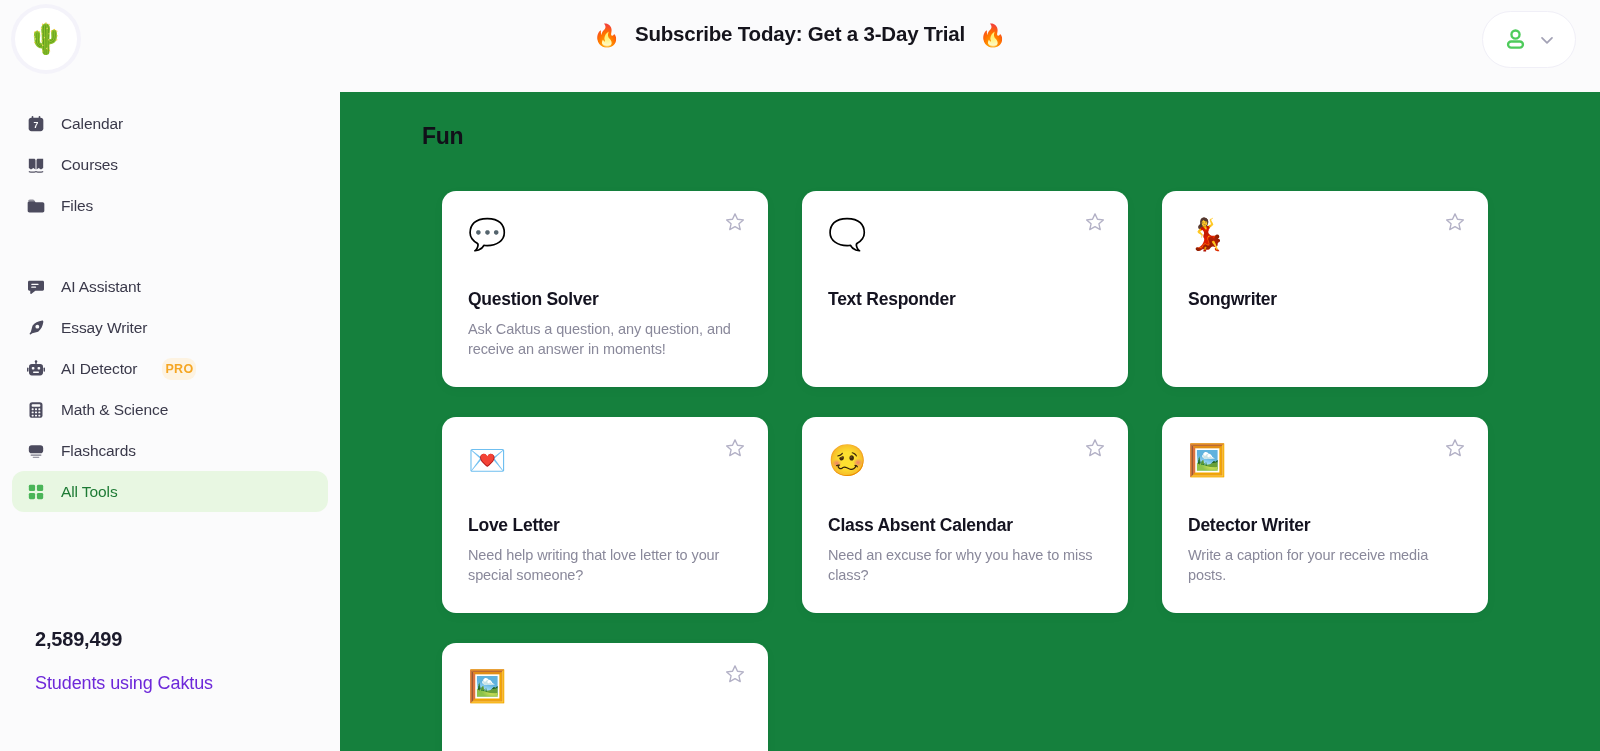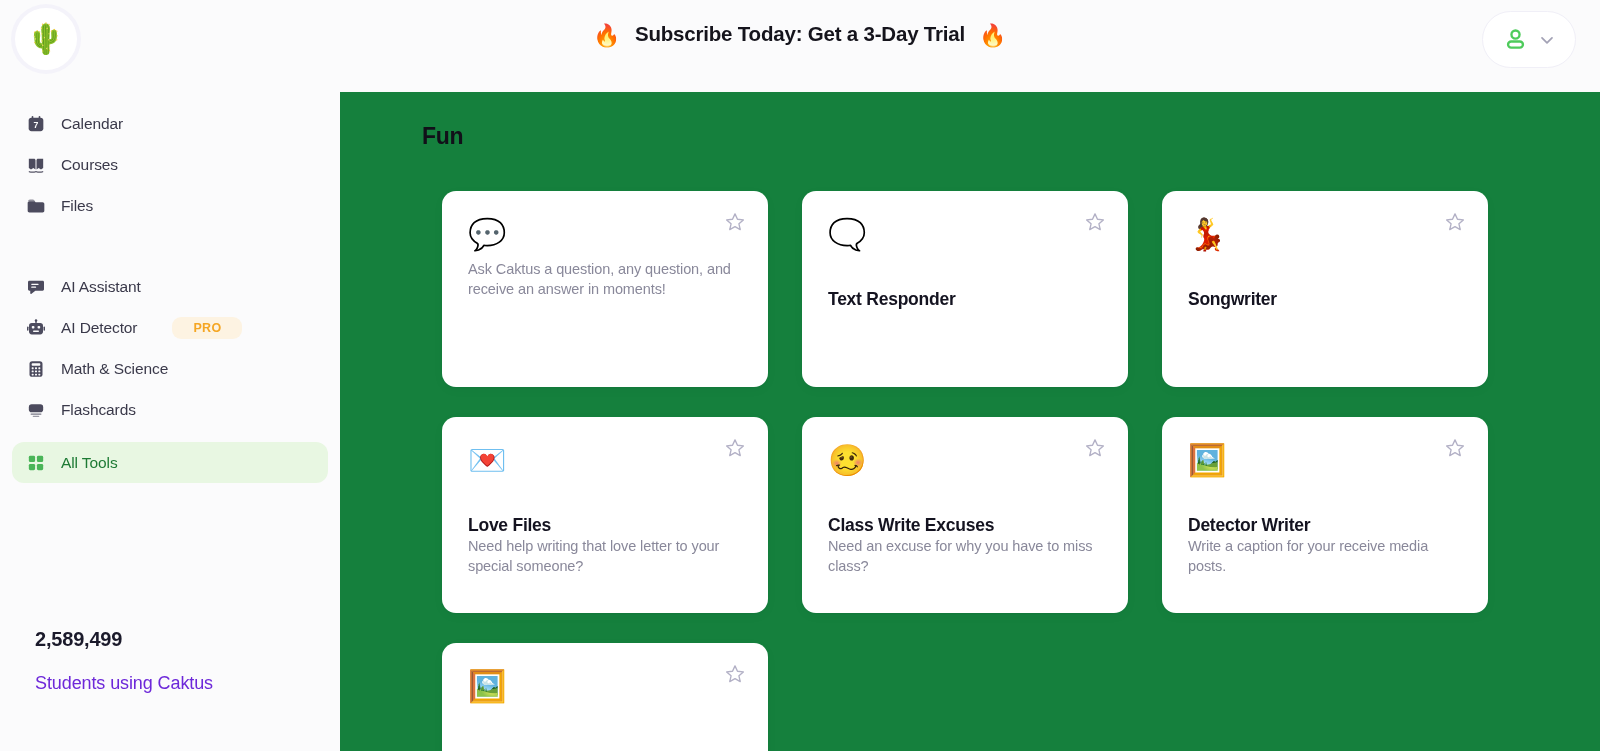--- a/index.html
+++ b/index.html
@@ -117,35 +117,34 @@
   }
   .nav-item .nav-icon {
     width: 21px; height: 21px;
     display: flex; align-items: center; justify-content: center;
     flex: 0 0 21px;
   }
   .nav-item .nav-icon svg { display: block; }
 
   .nav-item.active {
     background: #e8f7e2;
-    margin-top: 12px;
   }
   .nav-item.active .nav-label {
     color: #1d7a34;
     font-weight: 500;
   }
 
   .pro-badge {
-    margin-left: 20px;
+    margin-left: 10px;
     background: #fdf3e2;
     color: #f5a623;
     font-size: 12.5px;
     font-weight: bold;
     letter-spacing: 0.3px;
-    padding: 4px 21px;
+    padding: 4px 3px;
     border-radius: 9px;
   }
 
   .stats {
     position: absolute;
     left: 35px;
     bottom: 57px;
   }
   .stats-number {
     font-size: 20px;
@@ -224,20 +223,21 @@
 
   .card-title {
     margin-top: 30px;
     font-size: 17.5px;
     font-weight: bold;
     color: #141320;
     letter-spacing: -0.25px;
   }
 
   .card-desc {
+    margin-top: 9px;
     font-size: 14.5px;
     line-height: 1.38;
     color: #89889a;
     letter-spacing: -0.1px;
   }
 </style>
 </head>
 <body>
 
 <div class="app">
@@ -312,20 +312,30 @@
         <span class="nav-icon">
           <svg width="20" height="20" viewBox="0 0 24 24" fill="#4c4b5e">
             <path d="M4 4.6h16c.9 0 1.6.7 1.6 1.6v8.6c0 .9-.7 1.6-1.6 1.6h-8.8l-4.6 3.7c-.6.5-1.5.1-1.5-.7v-3H4c-.9 0-1.6-.7-1.6-1.6V6.2c0-.9.7-1.6 1.6-1.6z"></path>
             <rect x="6.2" y="8" width="9" height="1.6" rx=".8" fill="#fbfbfc"></rect>
             <rect x="6.2" y="11.4" width="6" height="1.6" rx=".8" fill="#fbfbfc"></rect>
           </svg>
         </span>
         <span class="nav-label">AI Assistant</span>
       </div>
 
+      <div class="nav-item">
+        <span class="nav-icon">
+          <svg width="20" height="20" viewBox="0 0 24 24" fill="#4c4b5e">
+            <path d="M19.6 3.1c-5.2.8-9.3 3-11.8 6.3L5.2 19l9.4-2.6c3.3-2.5 5.4-6.5 6.2-11.6.1-1-.6-1.8-1.2-1.7z"></path>
+            <circle cx="13.6" cy="10.4" r="2.3" fill="#fbfbfc"></circle>
+            <path d="M5.2 19l2.5-2.6" stroke="#4c4b5e" stroke-width="1.7" stroke-linecap="round"></path>
+          </svg>
+        </span>
+        <span class="nav-label">Essay Writer</span>
+      </div>
 
       <div class="nav-item">
         <span class="nav-icon">
           <svg width="20" height="20" viewBox="0 0 24 24" fill="#4c4b5e">
             <circle cx="12" cy="3.1" r="1.5"></circle>
             <rect x="11.2" y="3.6" width="1.6" height="2.6"></rect>
             <rect x="3.6" y="6.1" width="16.8" height="13.6" rx="3.4"></rect>
             <rect x="7" y="9.6" width="3.1" height="3.1" rx="1" fill="#fbfbfc"></rect>
             <rect x="13.9" y="9.6" width="3.1" height="3.1" rx="1" fill="#fbfbfc"></rect>
             <rect x="8.4" y="15.1" width="7.2" height="1.7" rx=".85" fill="#fbfbfc"></rect>
@@ -394,20 +404,21 @@
 
     <div class="cards-grid">
 
       <div class="card">
         <span class="card-emoji">💬</span>
         <span class="card-star">
           <svg width="22" height="22" viewBox="0 0 24 24" fill="none" stroke="#b3b1c6" stroke-width="1.5" stroke-linejoin="round">
             <polygon points="12,3.1 14.7,9 21.1,9.7 16.3,14 17.7,20.3 12,17.1 6.3,20.3 7.7,14 2.9,9.7 9.3,9"></polygon>
           </svg>
         </span>
+        <div class="card-title">Question Solver</div>
         <div class="card-desc">Ask Caktus a question, any question, and receive an answer in moments!</div>
       </div>
 
       <div class="card">
         <span class="card-emoji">🗨️</span>
         <span class="card-star">
           <svg width="22" height="22" viewBox="0 0 24 24" fill="none" stroke="#b3b1c6" stroke-width="1.5" stroke-linejoin="round">
             <polygon points="12,3.1 14.7,9 21.1,9.7 16.3,14 17.7,20.3 12,17.1 6.3,20.3 7.7,14 2.9,9.7 9.3,9"></polygon>
           </svg>
         </span>
@@ -424,32 +435,32 @@
         <div class="card-title">Songwriter</div>
       </div>
 
       <div class="card">
         <span class="card-emoji">💌</span>
         <span class="card-star">
           <svg width="22" height="22" viewBox="0 0 24 24" fill="none" stroke="#b3b1c6" stroke-width="1.5" stroke-linejoin="round">
             <polygon points="12,3.1 14.7,9 21.1,9.7 16.3,14 17.7,20.3 12,17.1 6.3,20.3 7.7,14 2.9,9.7 9.3,9"></polygon>
           </svg>
         </span>
-        <div class="card-title">Love Files</div>
+        <div class="card-title">Love Letter</div>
         <div class="card-desc">Need help writing that love letter to your special someone?</div>
       </div>
 
       <div class="card">
         <span class="card-emoji">🥴</span>
         <span class="card-star">
           <svg width="22" height="22" viewBox="0 0 24 24" fill="none" stroke="#b3b1c6" stroke-width="1.5" stroke-linejoin="round">
             <polygon points="12,3.1 14.7,9 21.1,9.7 16.3,14 17.7,20.3 12,17.1 6.3,20.3 7.7,14 2.9,9.7 9.3,9"></polygon>
           </svg>
         </span>
-        <div class="card-title">Class Write Excuses</div>
+        <div class="card-title">Class Absent Calendar</div>
         <div class="card-desc">Need an excuse for why you have to miss class?</div>
       </div>
 
       <div class="card">
         <span class="card-emoji">🖼️</span>
         <span class="card-star">
           <svg width="22" height="22" viewBox="0 0 24 24" fill="none" stroke="#b3b1c6" stroke-width="1.5" stroke-linejoin="round">
             <polygon points="12,3.1 14.7,9 21.1,9.7 16.3,14 17.7,20.3 12,17.1 6.3,20.3 7.7,14 2.9,9.7 9.3,9"></polygon>
           </svg>
         </span>

